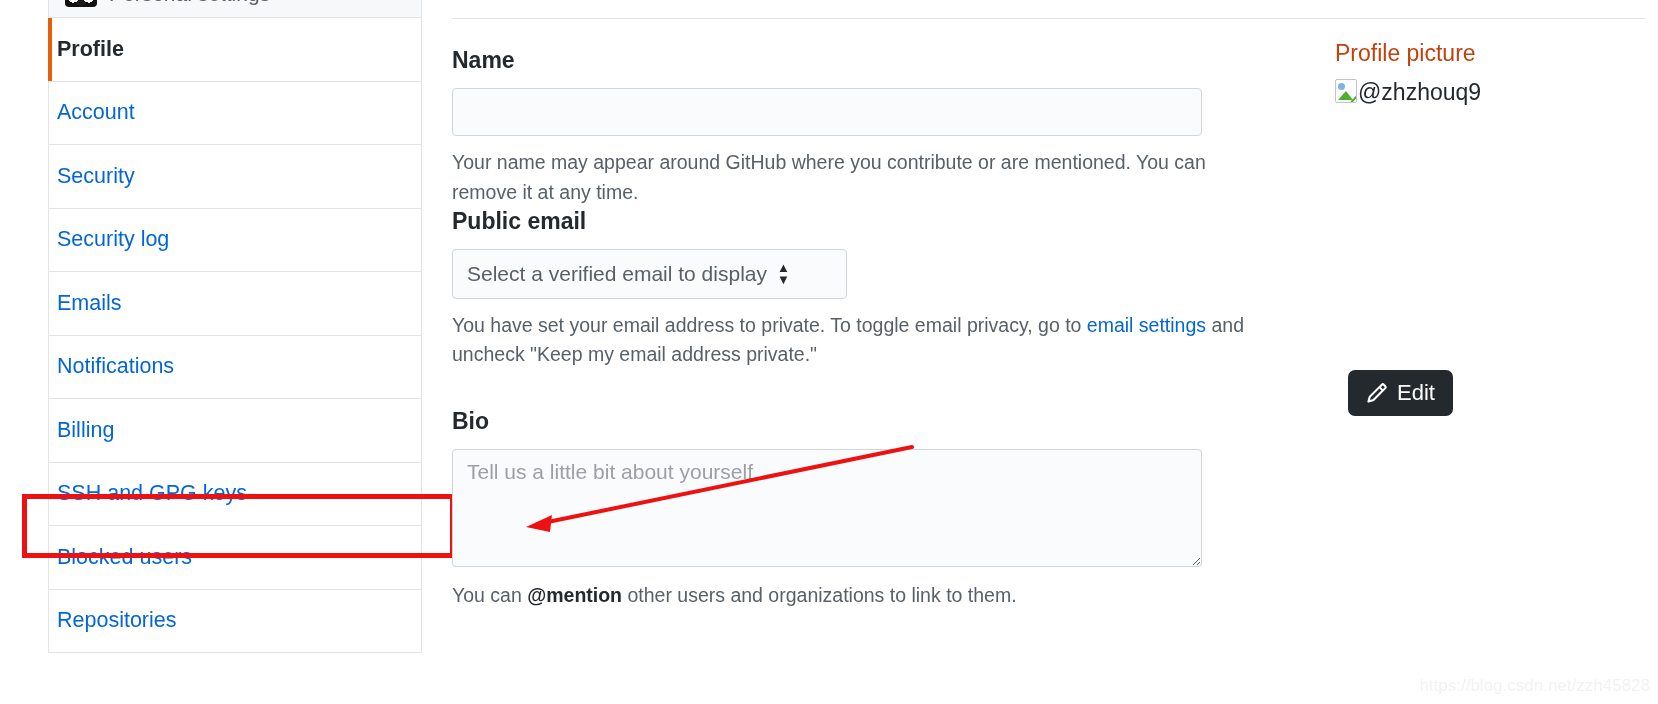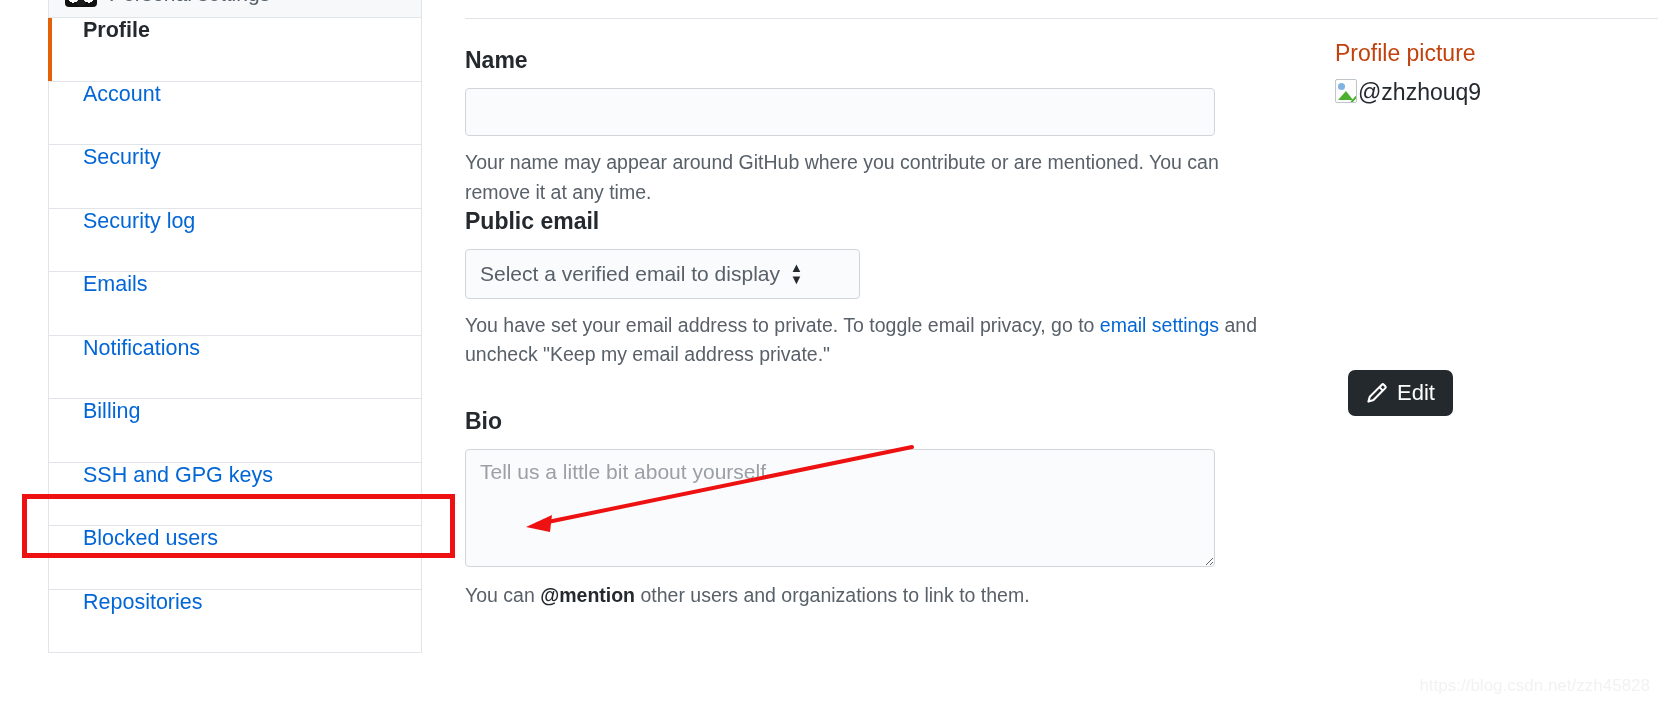--- a/index.html
+++ b/index.html
@@ -48,22 +48,22 @@
   .sb-header-title {
     font-size: 21px; color: #586069; white-space: nowrap;
   }
 
   .sb-item {
     position: relative;
     height: 63.5px;
     border-left: 1px solid #e1e4e8;
     border-right: 1px solid #e1e4e8;
     border-bottom: 1px solid #e1e4e8;
-    display: flex; align-items: flex-start;
-    padding-left: 34px;
+    display: flex; align-items: center;
+    padding-left: 8px;
     background: #ffffff;
     font-size: 21.5px;
     color: #0366d6;
     cursor: pointer;
     white-space: nowrap;
   }
   .sb-item.active {
     color: #24292e;
     font-weight: bold;
   }
@@ -78,21 +78,21 @@
     position: absolute;
     left: 22px; top: 494px;
     width: 433px; height: 64px;
     border: 5px solid #ee1111;
     pointer-events: none;
   }
 
   
   .main {
     position: absolute;
-    left: 465px; top: 0;
+    left: 452px; top: 0;
     width: 760px;
   }
   .main::before {
     content: "";
     position: absolute; left: 0; top: 18px;
     width: 1193px; height: 1px; background: #e1e4e8;
   }
   .field-label {
     font-size: 23px; font-weight: bold; color: #24292e;
   }

